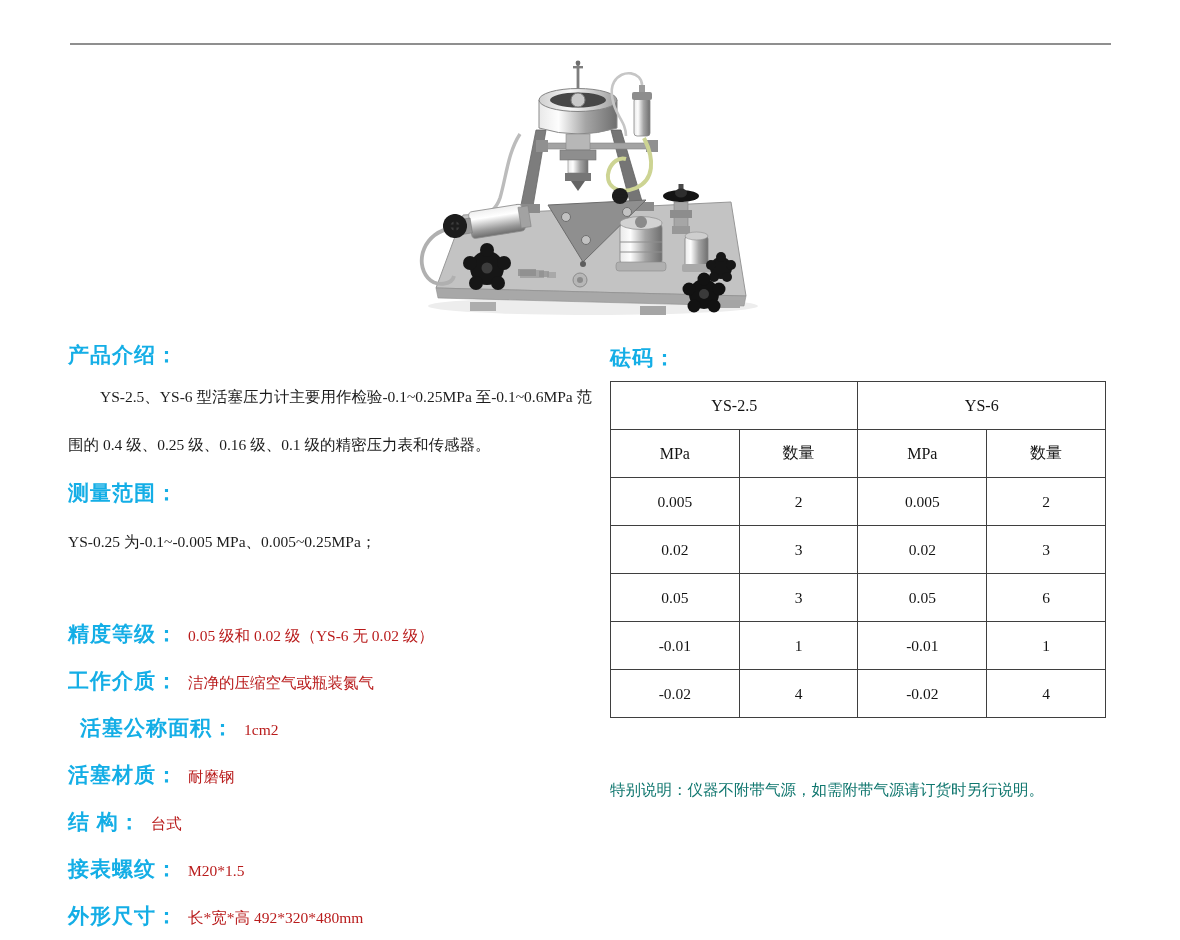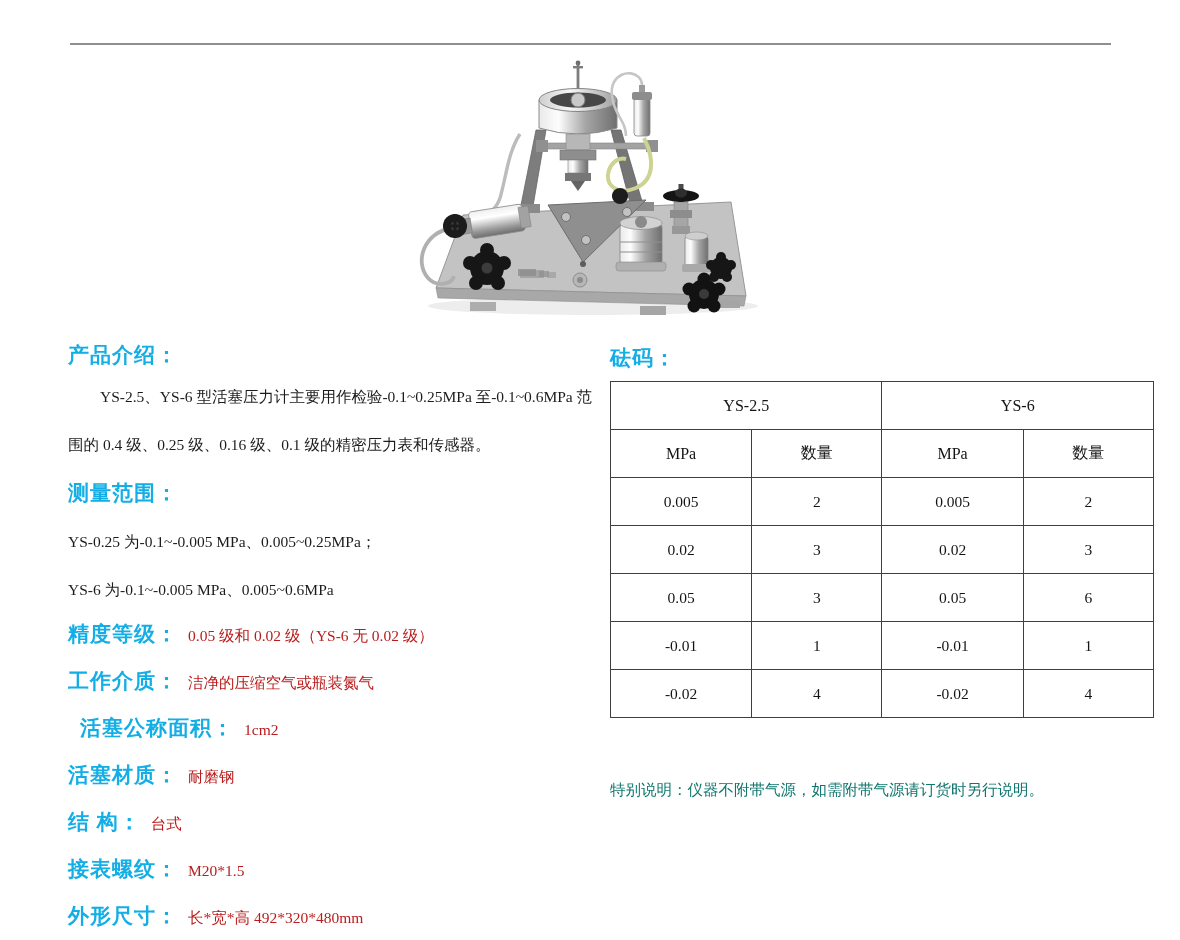--- a/index.html
+++ b/index.html
@@ -10,21 +10,21 @@
   .divider{position:absolute;left:70px;top:43px;width:1041px;height:2px;background:#8f8f8f;}
   .photo{position:absolute;left:408px;top:56px;width:374px;height:262px;}
   .hd{font-family:"Liberation Sans", sans-serif;font-weight:bold;font-size:21px;color:var(--accent);
       letter-spacing:1px;white-space:nowrap;}
   .body-line{font-size:15.5px;color:#1c1c1c;white-space:nowrap;}
   .spec-list{position:absolute;left:0;top:0;width:100%;height:100%;}
   .spec-row{position:absolute;white-space:nowrap;}
   .spec-label{font-family:"Liberation Sans", sans-serif;font-weight:bold;font-size:21px;color:var(--accent);letter-spacing:1px;}
   .spec-value{font-size:15.5px;color:#b91c1c;margin-left:10px;}
   .weights-heading{position:absolute;left:610px;top:344px;}
-  .weights-table{position:absolute;left:610px;top:381px;width:544px;border-collapse:collapse;table-layout:fixed;}
+  .weights-table{position:absolute;left:610px;top:381px;width:496px;border-collapse:collapse;table-layout:fixed;}
   .weights-table th,.weights-table td{border:1px solid var(--border);text-align:center;vertical-align:middle;
       font-weight:normal;font-size:15.5px;color:#141414;height:47px;padding:0;}
   .weights-table thead th{font-size:16px;}
   .note{position:absolute;left:610px;top:780px;font-family:"Liberation Sans", sans-serif;
         font-size:15.5px;color:#0f766e;white-space:nowrap;}
 </style>
 </head>
 <body>
 
 <div class="page">
@@ -162,21 +162,20 @@
       <rect x="139" y="216" width="9" height="6" fill="#949494" opacity="0.55"></rect>
     </svg>
   </div>
 
   <div class="abs hd" style="left:68px;top:341px;">产品介绍：</div>
   <div class="abs body-line" style="left:100px;top:387px;">YS-2.5、YS-6 型活塞压力计主要用作检验-0.1~0.25MPa 至-0.1~0.6MPa 范</div>
   <div class="abs body-line" style="left:68px;top:435px;">围的 0.4 级、0.25 级、0.16 级、0.1 级的精密压力表和传感器。</div>
 
   <div class="abs hd" style="left:68px;top:479px;">测量范围：</div>
   <div class="abs body-line" style="left:68px;top:532px;">YS-0.25 为-0.1~-0.005 MPa、0.005~0.25MPa；</div>
-  <div class="abs body-line" style="left:68px;top:580px;">YS-6 为-0.1~-0.005 MPa、0.005~0.6MPa</div>
 
   <div class="spec-list">
       <div class="spec-row" style="left: 68px; top: 620px;"><span class="spec-label">精度等级：</span><span class="spec-value">0.05 级和 0.02 级（YS-6 无 0.02 级）</span></div>
       <div class="spec-row" style="left: 68px; top: 667px;"><span class="spec-label">工作介质：</span><span class="spec-value">洁净的压缩空气或瓶装氮气</span></div>
       <div class="spec-row" style="left: 68px; top: 714px; margin-left: 12px;"><span class="spec-label">活塞公称面积：</span><span class="spec-value">1cm2</span></div>
       <div class="spec-row" style="left: 68px; top: 761px;"><span class="spec-label">活塞材质：</span><span class="spec-value">耐磨钢</span></div>
       <div class="spec-row" style="left: 68px; top: 808px; text-align: right;"><span class="spec-label">结  构：</span><span class="spec-value">台式</span></div>
       <div class="spec-row" style="left: 68px; top: 855px;"><span class="spec-label">接表螺纹：</span><span class="spec-value">M20*1.5</span></div>
       <div class="spec-row" style="left: 68px; top: 902px;"><span class="spec-label">外形尺寸：</span><span class="spec-value">长*宽*高 492*320*480mm</span></div>
     </div>

